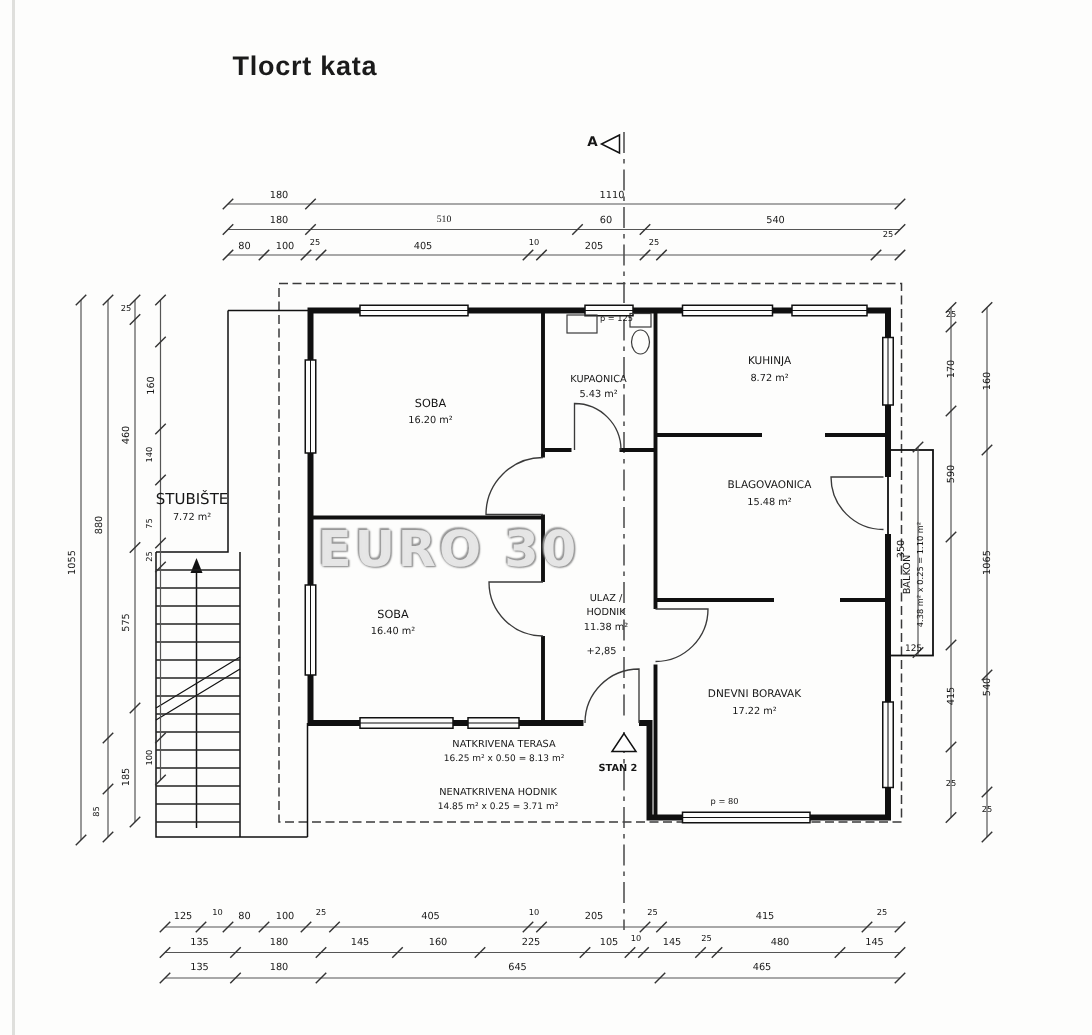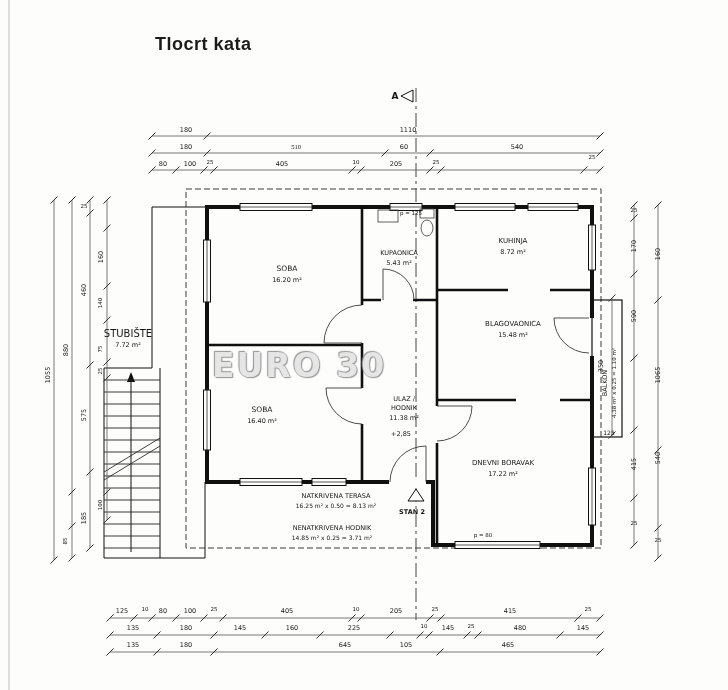--- a/index.html
+++ b/index.html
@@ -264,21 +264,21 @@
       <span class="lbl" style="left: 356px; top: 610px; font-size: 5.5px; transform: translate(-50%, -50%);">10</span>
       <span class="lbl" style="left: 396px; top: 611px; transform: translate(-50%, -50%);">205</span>
       <span class="lbl" style="left: 435px; top: 610px; font-size: 5.5px; transform: translate(-50%, -50%);">25</span>
       <span class="lbl" style="left: 510px; top: 611px; transform: translate(-50%, -50%);">415</span>
       <span class="lbl" style="left: 588px; top: 610px; font-size: 5.5px; transform: translate(-50%, -50%);">25</span>
       <span class="lbl" style="left: 133px; top: 628px; transform: translate(-50%, -50%);">135</span>
       <span class="lbl" style="left: 186px; top: 628px; transform: translate(-50%, -50%);">180</span>
       <span class="lbl" style="left: 240px; top: 628px; transform: translate(-50%, -50%);">145</span>
       <span class="lbl" style="left: 292px; top: 628px; transform: translate(-50%, -50%);">160</span>
       <span class="lbl" style="left: 354px; top: 628px; transform: translate(-50%, -50%);">225</span>
-      <span class="lbl" style="left: 406px; top: 645px; transform: translate(-50%, -50%);">105</span>
+      <span class="lbl" style="left: 406px; top: 628px; transform: translate(-50%, -50%);">105</span>
       <span class="lbl" style="left: 424px; top: 627px; font-size: 5.5px; transform: translate(-50%, -50%);">10</span>
       <span class="lbl" style="left: 448px; top: 628px; transform: translate(-50%, -50%);">145</span>
       <span class="lbl" style="left: 471px; top: 627px; font-size: 5.5px; transform: translate(-50%, -50%);">25</span>
       <span class="lbl" style="left: 520px; top: 628px; transform: translate(-50%, -50%);">480</span>
       <span class="lbl" style="left: 583px; top: 628px; transform: translate(-50%, -50%);">145</span>
       <span class="lbl" style="left: 133px; top: 645px; transform: translate(-50%, -50%);">135</span>
       <span class="lbl" style="left: 186px; top: 645px; transform: translate(-50%, -50%);">180</span>
       <span class="lbl" style="left: 345px; top: 645px; transform: translate(-50%, -50%);">645</span>
       <span class="lbl" style="left: 508px; top: 645px; transform: translate(-50%, -50%);">465</span>
       <span class="lbl" style="left: 48px; top: 375px; transform: translate(-50%, -50%) rotate(-90deg);">1055</span>

